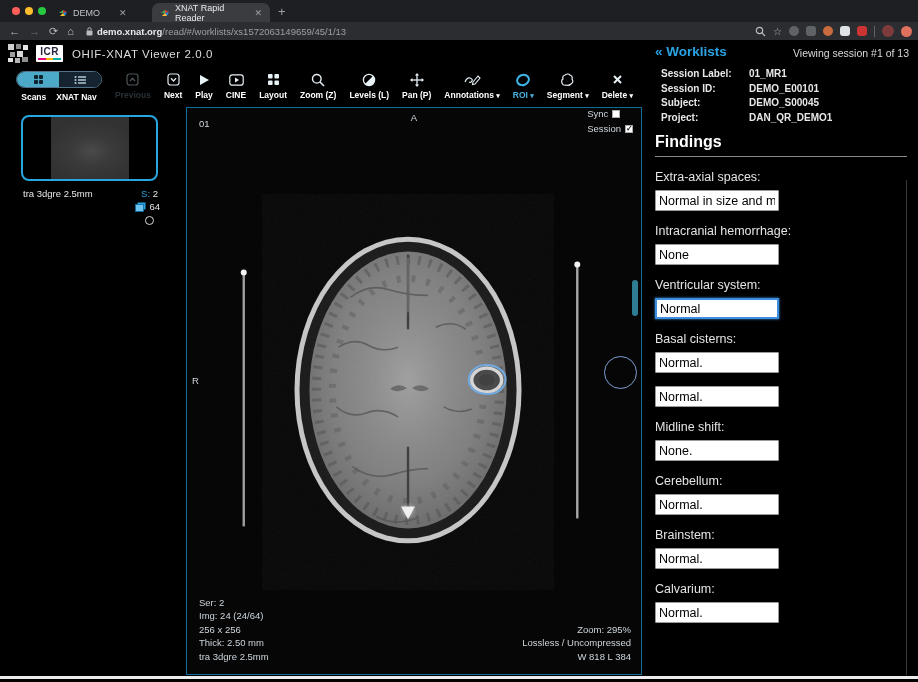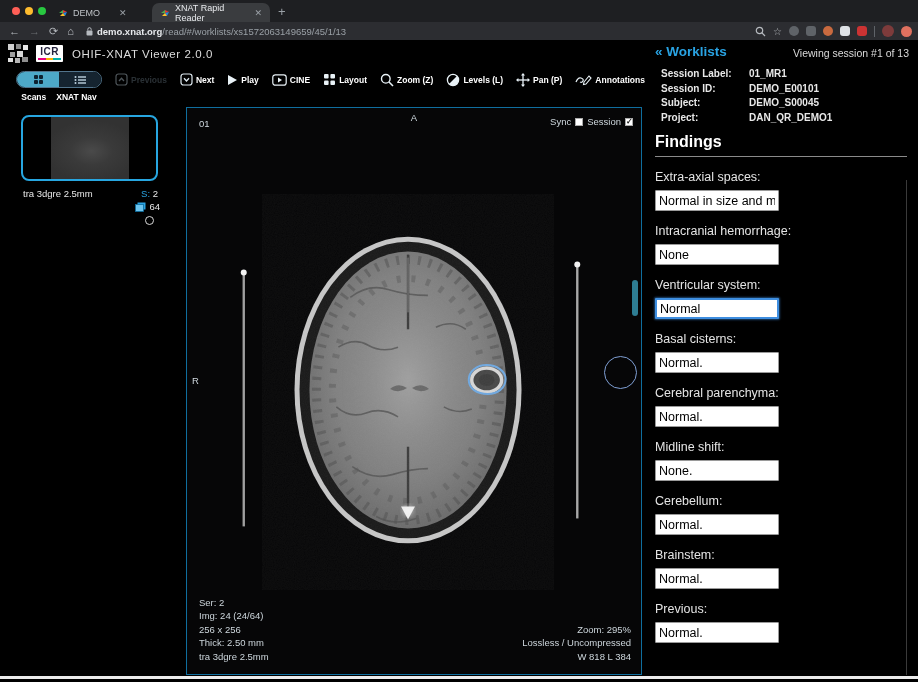--- a/index.html
+++ b/index.html
@@ -48,21 +48,21 @@
   .toolbar { position:absolute; top:27px; left:0; width:645px; height:39px; display:flex; align-items:flex-start; padding:3px 0 0 16px; }
   .seg-pill { display:flex; border:1px solid #51748c; border-radius:9px; overflow:hidden; height:17px; margin-top:1px; }
   .seg { width:42px; display:flex; align-items:center; justify-content:center; }
   .seg.on { background:#4da9c8; }
   .seg.off { background:#152430; }
   .seg-labels { display:flex; gap:10px; margin-top:4px; }
   .pill-wrap { display:flex; flex-direction:column; align-items:center; }
   .tb-label { font-size:8.5px; font-weight:bold; color:#fff; white-space:nowrap; }
   .tb-label.dim { color:#5c6a74; }
   .tb-label.blue { color:#49b2e0; }
-  .tbtn { display:flex; flex-direction:row; align-items:center; gap:3px; margin-left:13px; margin-top:2px; }
+  .tbtn { display:flex; flex-direction:column; align-items:center; gap:3px; margin-left:13px; margin-top:2px; }
   .tbtn .ic { height:15px; display:flex; align-items:center; justify-content:center; }
   .tbtn.disabled { opacity:.45; }
   .caret { font-size:7px; color:#fff; }
   .caret.blue { color:#49b2e0; }
   .right-pill-wrap { margin-left:auto; margin-right:14px; display:flex; flex-direction:column; align-items:center; margin-top:2px; }
   .right-pill { display:flex; border:1px solid #51748c; border-radius:9px; overflow:hidden; height:17px; }
   .rseg { width:43px; display:flex; align-items:center; justify-content:center; background:#152430; }
   .rseg + .rseg { border-left:1px solid #51748c; }
   .rlabels { display:flex; gap:8px; margin-top:4px; }
 
@@ -80,21 +80,21 @@
   .ring-icon { position:absolute; right:18px; top:28px; width:9px; height:9px; border:1.3px solid #d8d8d8; border-radius:50%; }
 
   
   .viewport { position:absolute; top:67px; left:186px; width:456px; height:568px; background:#050505;
               border:1px solid #0f6e9e; }
   .vp-svg { position:absolute; inset:0; width:100%; height:100%; }
   .ov { position:absolute; color:#cfd8de; font-size:9.5px; }
   .ov-num { top:10px; left:12px; }
   .ov-a { top:4px; left:50%; transform:translateX(-50%); }
   .ov-r { top:267px; left:5px; }
-  .checks { position:absolute; top:8px; right:8px; display:flex; gap:4px; }
+  .checks { position:absolute; top:0; right:8px; display:flex; flex-direction:column; gap:4px; }
   .chk-row { display:flex; align-items:center; gap:4px; color:#cfd8de; font-size:9.5px; }
   .chk-box { width:8px; height:8px; background:#fff; border:1px solid #aaa; position:relative; }
   .chk-box.checked::after { content:"✓"; position:absolute; top:-2px; left:0px; font-size:8px; color:#111; font-weight:bold; }
   .ov-bl { position:absolute; left:12px; bottom:11px; color:#cdd6dc; font-size:9.5px; line-height:13.5px; }
   .ov-br { position:absolute; right:10px; bottom:11px; color:#cdd6dc; font-size:9.5px; line-height:13.5px; text-align:right; }
   .vp-scroll { position:absolute; right:3px; top:172px; width:6px; height:36px; background:#2e7d93; border-radius:3px; }
   .roi-cursor { position:absolute; left:417px; top:248px; width:33px; height:33px; border:1.5px solid #7f9fd4; border-radius:50%; }
 
   
   .right-panel { position:absolute; top:0; left:645px; width:273px; height:639px; background:#000; }
@@ -547,37 +547,36 @@
         </div>
         <div class="field">
           <div class="f-lab">Ventricular system:</div>
           <input type="text" class="focused" value="Normal" style="">
         </div>
         <div class="field">
           <div class="f-lab">Basal cisterns:</div>
           <input type="text" value="Normal." style="">
         </div>
         <div class="field">
-          <div class="f-lab">Cerebral parenchyma:</div>
           <input type="text" value="Normal." style="">
         </div>
         <div class="field">
           <div class="f-lab">Midline shift:</div>
           <input type="text" value="None." style="">
         </div>
         <div class="field">
           <div class="f-lab">Cerebellum:</div>
           <input type="text" value="Normal." style="">
         </div>
         <div class="field">
           <div class="f-lab">Brainstem:</div>
           <input type="text" value="Normal." style="">
         </div>
         <div class="field">
-          <div class="f-lab">Previous:</div>
+          <div class="f-lab">Calvarium:</div>
           <input type="text" value="Normal." style="">
         </div>
       </div>
       <span class="rp-scrolltrack"></span>
     </div>
 
     <div class="bottom-strip"></div>
   </div>
 </div>
 

